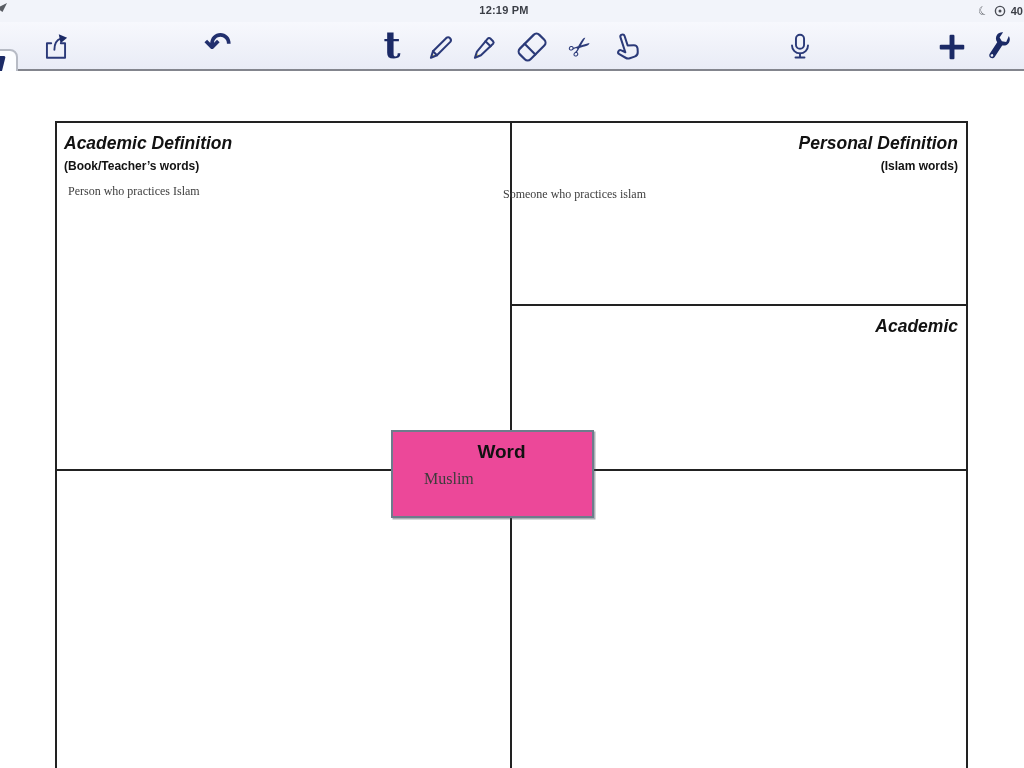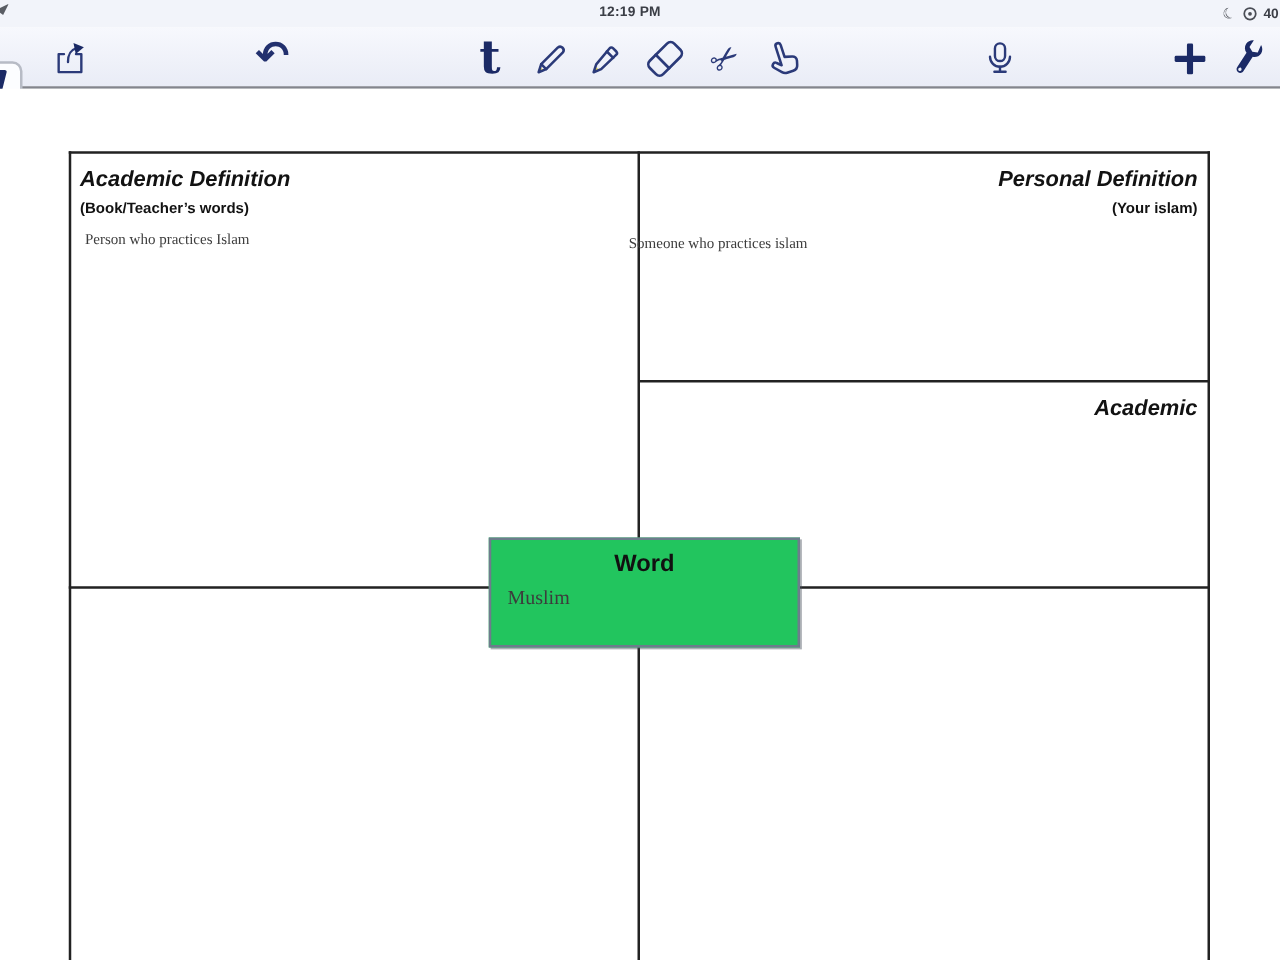--- a/index.html
+++ b/index.html
@@ -34,21 +34,21 @@
   .q-title{font-size:17.5px;font-weight:bold;font-style:italic;color:#121212;line-height:23px;}
   .q-sub{font-size:12px;font-weight:bold;color:#121212;line-height:23px;}
   .entry{font-family:"Liberation Serif","DejaVu Serif",serif;font-size:12px;color:#3d3d3d;}
 
   .academic-block{position:absolute;left:64px;top:132px;}
   .academic-entry{position:absolute;left:68px;top:184px;}
   .personal-block{position:absolute;right:66px;top:132px;text-align:right;}
   .personal-entry{position:absolute;left:503px;top:187px;}
   .synonyms-label{position:absolute;right:66px;top:315px;}
 
-  .word-box{position:absolute;left:391px;top:430px;width:249px;height:88px;background:#22c55e;border:2px solid #6d7c8c;box-sizing:border-box;box-shadow:1.5px 1.5px 0 rgba(70,80,92,.45);}
+  .word-box{position:absolute;left:391px;top:430px;width:203px;height:88px;background:#ec4899;border:2px solid #6d7c8c;box-sizing:border-box;box-shadow:1.5px 1.5px 0 rgba(70,80,92,.45);padding-left:18px;}
   .word-title{margin-top:9px;text-align:center;font-size:19px;font-weight:bold;color:#111;}
   .word-entry{margin:7px 0 0 13px;font-family:Liberation Serif, serif;font-size:16px;color:#3c3c3c;}
 </style>
 </head>
 <body>
 
 <div class="screen">
 
   <div class="statusbar">
     <div class="sb-corner"></div>
@@ -164,21 +164,21 @@
   <div class="gline" style="left:511px;top:304px;width:456px;height:2px;"></div>
 
   <div class="academic-block">
     <div class="q-title">Academic Definition</div>
     <div class="q-sub">(Book/Teacher’s words)</div>
   </div>
   <div class="entry academic-entry">Person who practices Islam</div>
 
   <div class="personal-block">
     <div class="q-title">Personal Definition</div>
-    <div class="q-sub">(Your islam)</div>
+    <div class="q-sub">(Islam words)</div>
   </div>
   <div class="entry personal-entry">Someone who practices islam</div>
 
   <div class="q-title synonyms-label">Academic</div>
 
   <div class="word-box">
     <div class="word-title">Word</div>
     <div class="word-entry">Muslim</div>
   </div>
 

